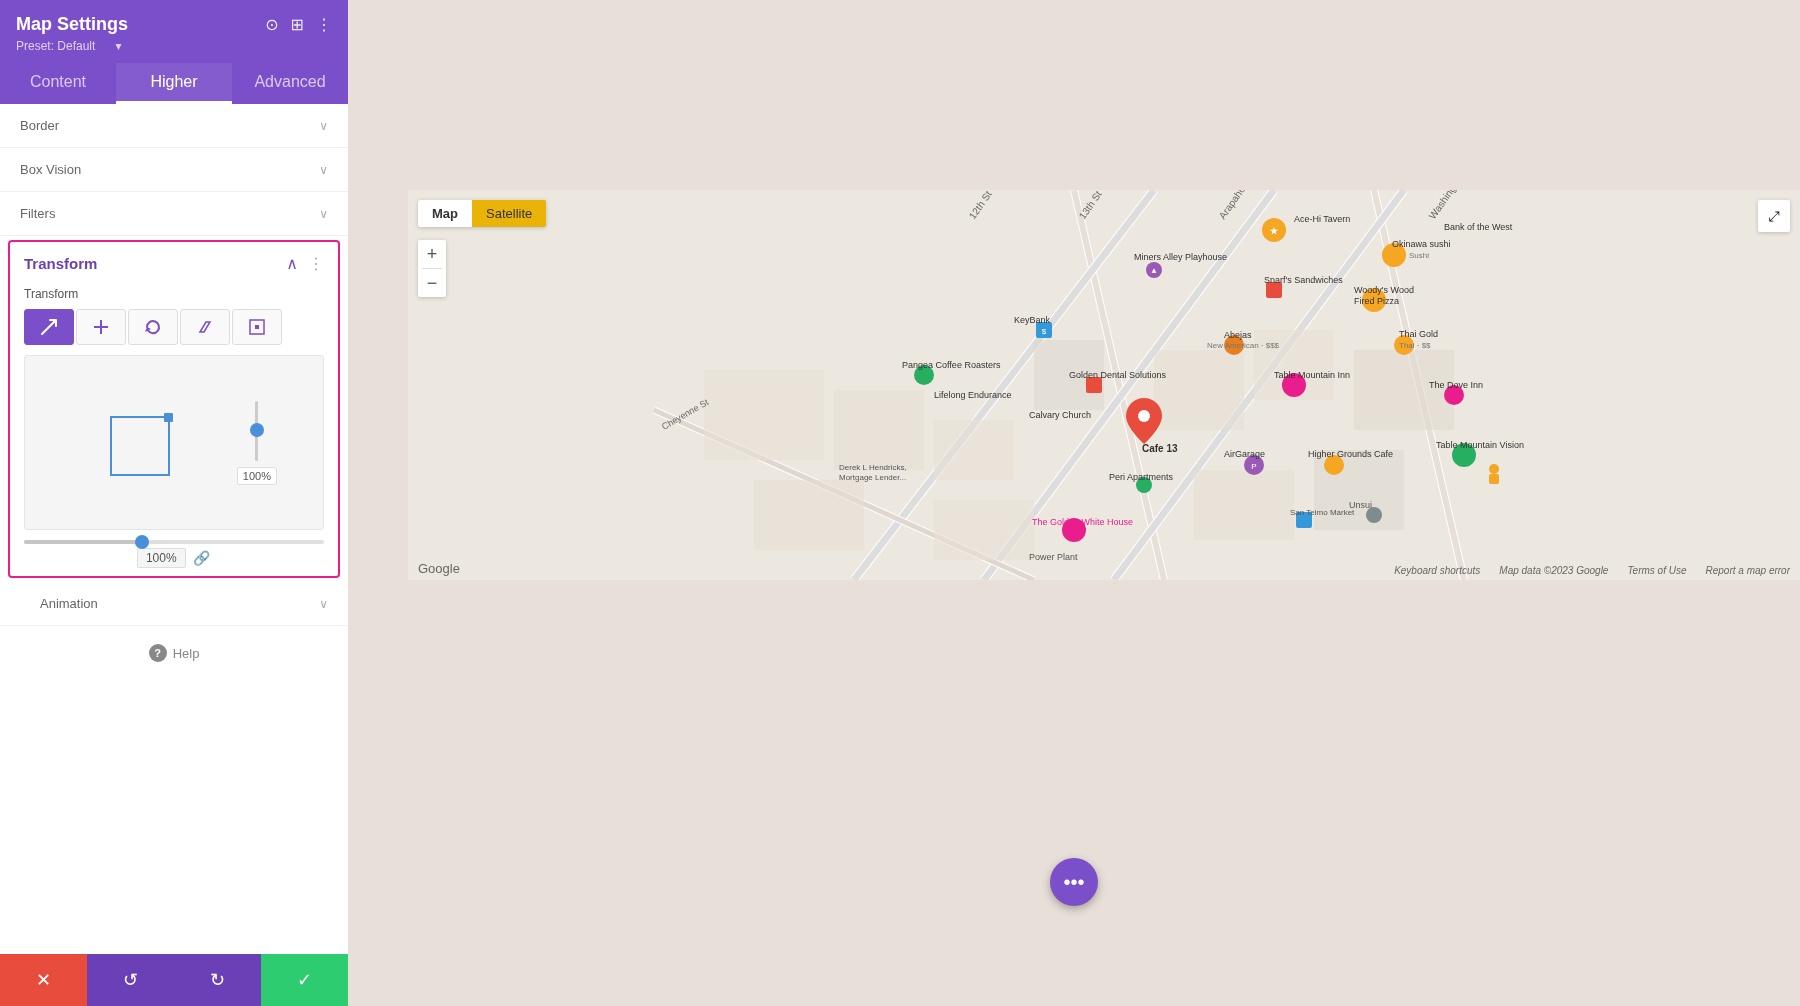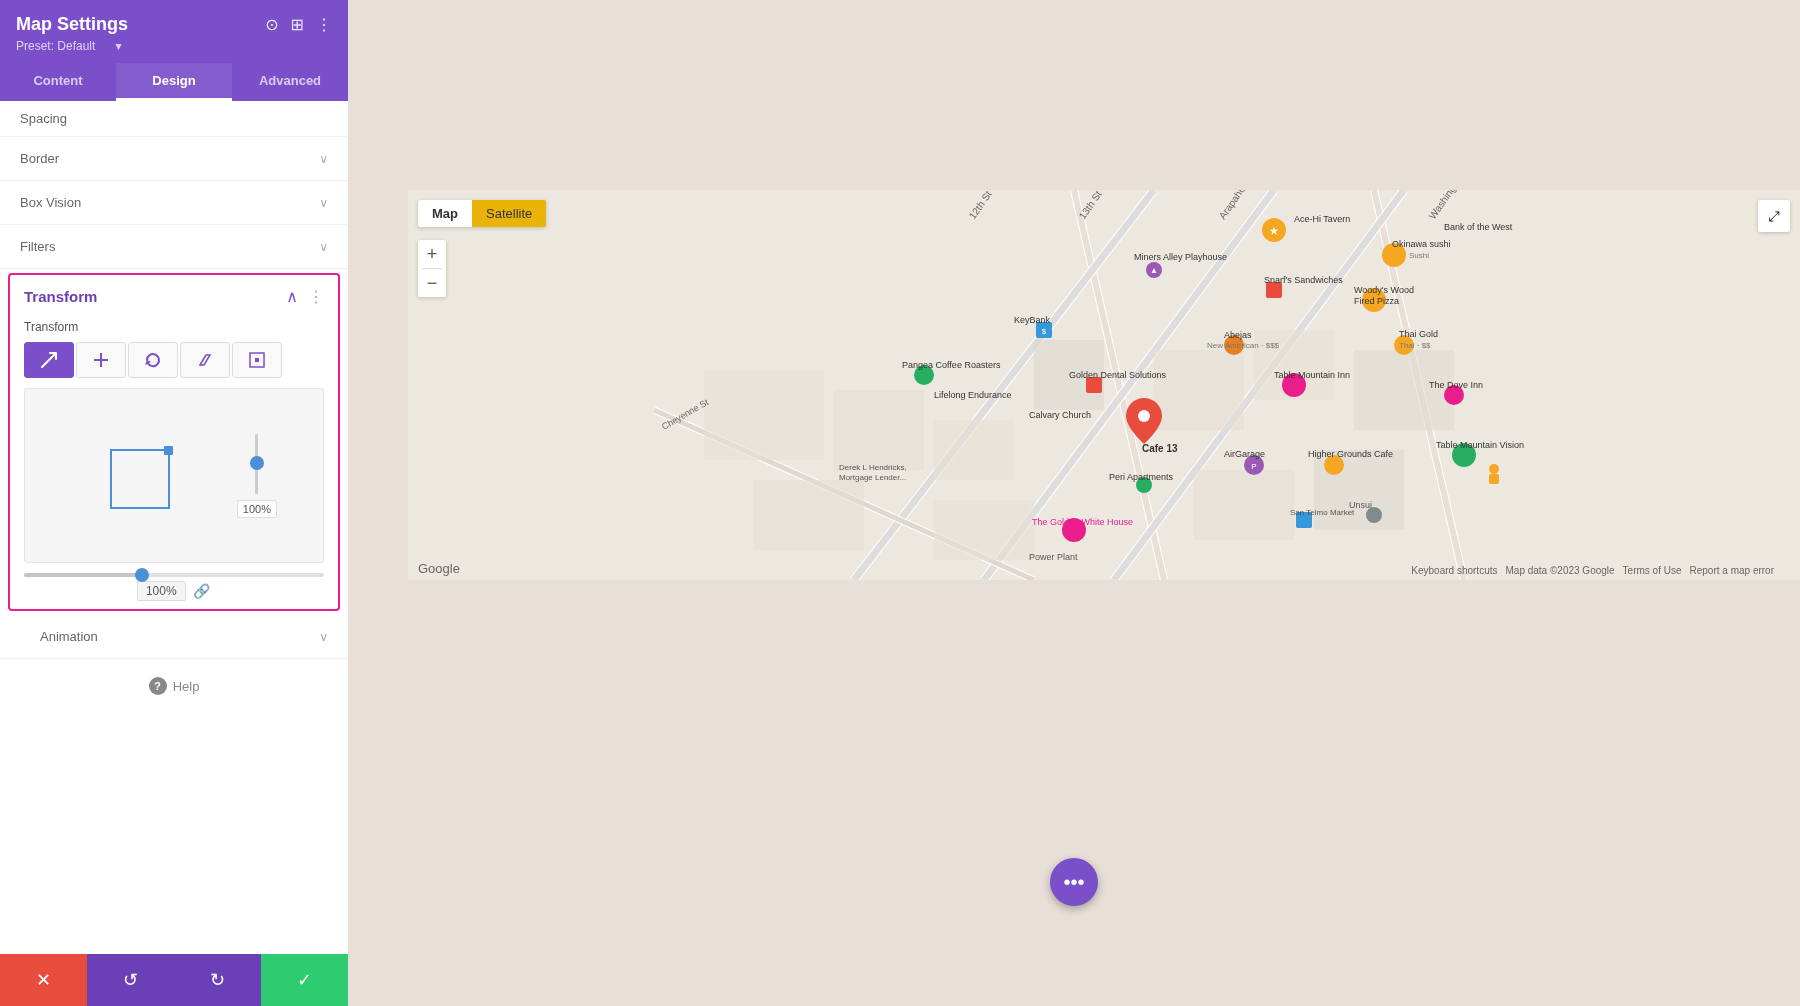--- a/index.html
+++ b/index.html
@@ -63,22 +63,22 @@
     .tabs {
       display: flex;
       background: #7b4fc9;
     }
 
     .tab {
       flex: 1;
       text-align: center;
       padding: 10px 0;
       color: rgba(255,255,255,0.7);
-      font-size: 13px;
-      font-weight: 700;
+      font-size: 16px;
+      font-weight: 400;
       cursor: pointer;
       border-bottom: 3px solid transparent;
     }
 
     .tab.active {
       color: #fff;
       border-bottom: 3px solid #fff;
       background: rgba(255,255,255,0.08);
     }
 
@@ -386,25 +386,26 @@
       position: absolute;
       bottom: 4px;
       left: 10px;
       font-size: 13px;
       color: #666;
     }
 
     .map-terms {
       position: absolute;
       bottom: 4px;
-      right: 26px;
+      right: 10px;
       font-size: 10px;
       color: #666;
       display: flex;
-      gap: 8px;
+      gap: 19px;
+      font-style: italic;
     }
 
     
     .fab-btn {
       position: absolute;
       bottom: 100px;
       left: 50%;
       transform: translateX(-50%);
       width: 48px;
       height: 48px;
@@ -443,32 +444,29 @@
       <span>Preset: Default</span>
       <span>▾</span>
     </div>
   </div>
 
   <div class="tabs">
     <div class="tab">
       <span>Content</span>
     </div>
     <div class="tab active">
-      <span>Design</span>
+      <span>Higher</span>
     </div>
     <div class="tab">
       <span>Advanced</span>
     </div>
   </div>
 
   <div class="sidebar-content">
 
-    <div class="section-header spacing-section">
-      <span class="section-title">Spacing</span>
-    </div>
 
     <div class="section-header">
       <span class="section-title">Border</span>
       <span class="chevron-icon">∨</span>
     </div>
 
     <div class="section-header">
       <span class="section-title">Box Vision</span>
       <span class="chevron-icon">∨</span>
     </div>

